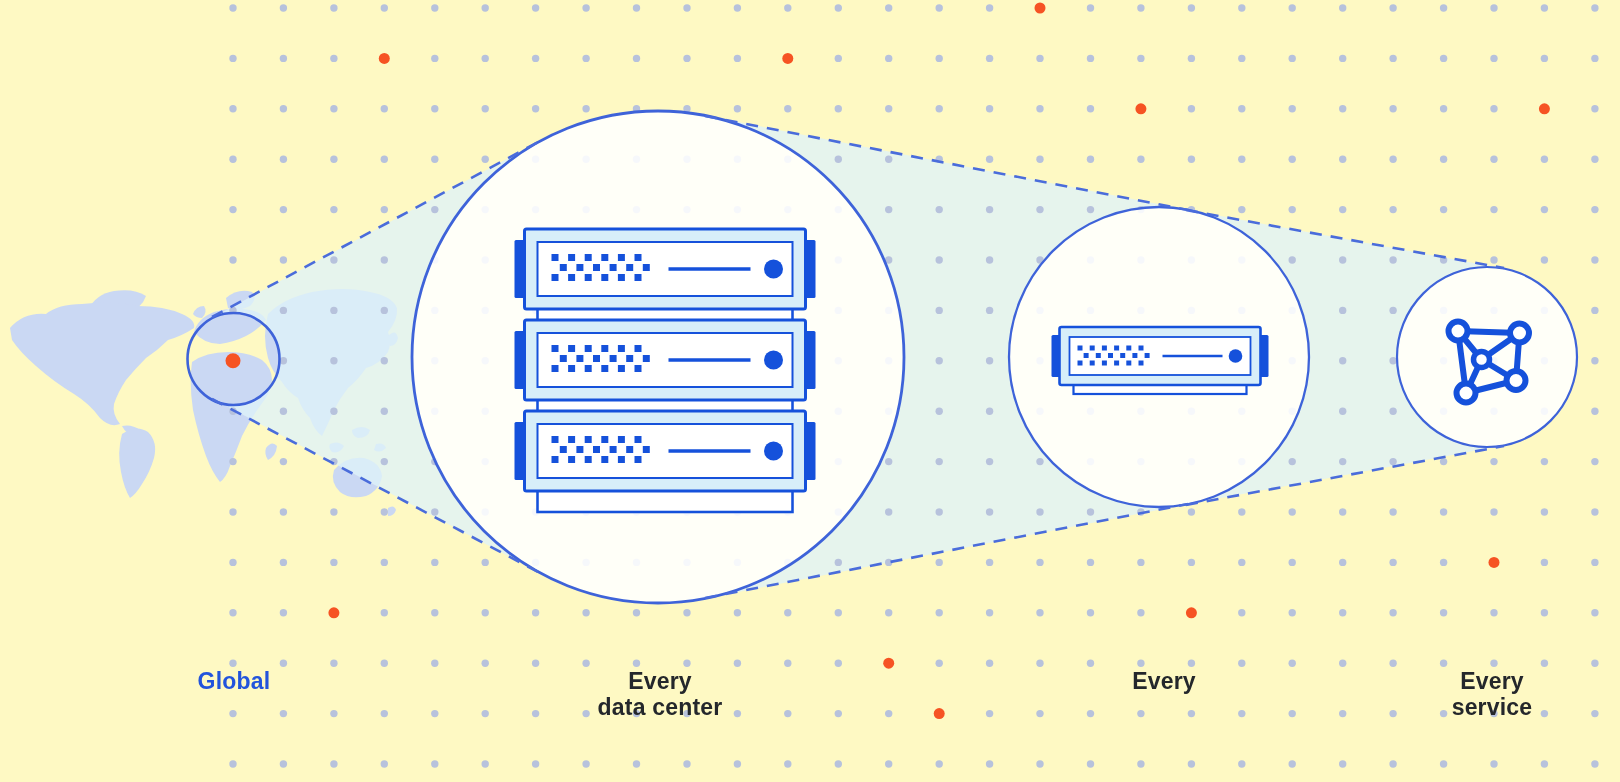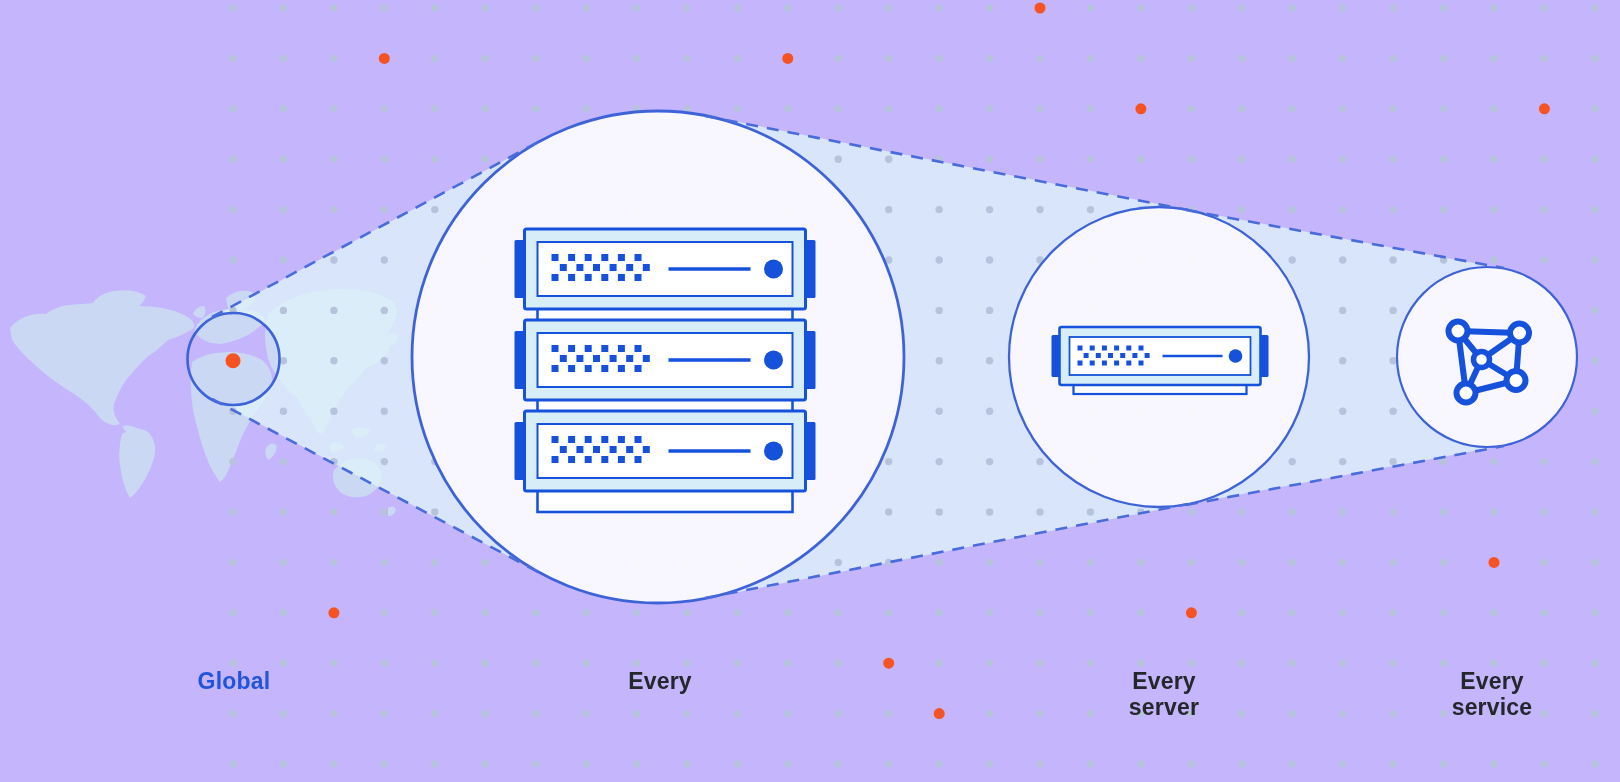--- a/index.html
+++ b/index.html
@@ -11,21 +11,21 @@
     --map:#cad8f3;
     --dot:#b7c2dc;
     --orange:#f65323;
     --label-dark:#24272b;
     --label-blue:#2254dc;
   }
   html,body{margin:0;padding:0;background:#fff;}
   #stage{
     position:relative;
     width:1620px;height:782px;
-    background:#c4b5fd;
+    background:#fef9c3;
     overflow:hidden;
     font-family:"Liberation Sans", sans-serif;
   }
   #scene{position:absolute;left:0;top:0;}
   .stage-label{
     position:absolute;
     width:280px;
     text-align:center;
     font-weight:700;
     font-size:23px;
@@ -657,22 +657,22 @@
       <circle cx="1481.5" cy="359.5" r="8" stroke-width="5.5"></circle>
     </g>
   </g>
 </svg>
 
   <div class="stage-label blue" style="left:94px;top:668px;">
     <div>Global</div>
   </div>
   <div class="stage-label" style="left:520px;top:668px;">
     <div>Every</div>
+    <div>data center</div>
   </div>
   <div class="stage-label" style="left:1024px;top:668px;">
     <div>Every</div>
-    <div>server</div>
   </div>
   <div class="stage-label" style="left:1352px;top:668px;">
     <div>Every</div>
     <div>service</div>
   </div>
 </div>
 
 </body></html>

